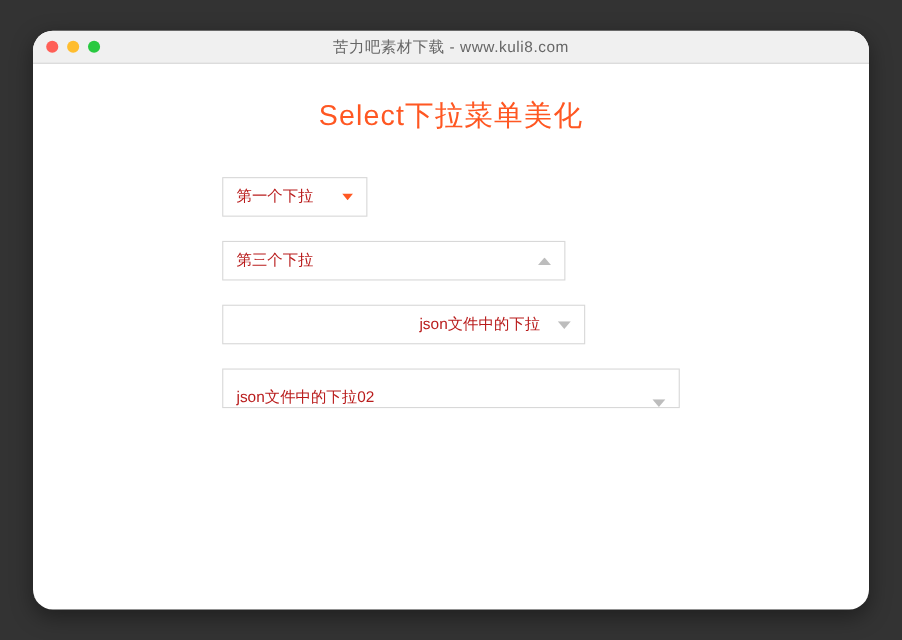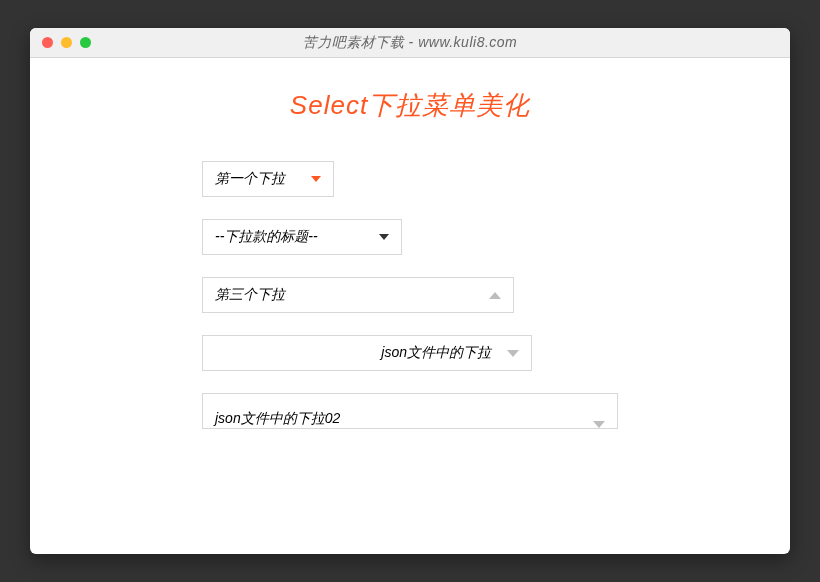--- a/index.html
+++ b/index.html
@@ -9,26 +9,25 @@
       width: 820px;
       height: 582px;
       display: flex;
       align-items: center;
       justify-content: center;
     }
     .window {
       width: 760px;
       height: 526px;
       background: #ffffff;
-      border-radius: 6px;
+      border-radius: 18px;
       box-shadow: 0 6px 20px rgba(0,0,0,0.4);
       overflow: hidden;
       display: flex;
       flex-direction: column;
-      font-style: italic;
     }
     .titlebar {
       height: 30px;
       background: #f0f0f0;
       border-bottom: 1px solid #d6d6d6;
       display: flex;
       align-items: center;
       position: relative;
     }
     .traffic-lights {
@@ -76,21 +75,21 @@
     }
     .select {
       border: 1px solid #d8d8d8;
       background: #ffffff;
       height: 36px;
       display: flex;
       align-items: center;
       justify-content: space-between;
       padding: 0 12px;
       font-size: 14px;
-      color: #000000;
+      color: #b91c1c;
       cursor: pointer;
       position: relative;
     }
     .select .label { white-space: nowrap; }
     .arrow {
       display: inline-flex;
       align-items: center;
       justify-content: center;
       margin-left: 16px;
     }
@@ -128,28 +127,20 @@
 
       <div class="select s1">
         <span class="label">第一个下拉</span>
         <span class="arrow">
           <svg width="10" height="6">
               <path d="M0 0 L10 0 L5 6 Z"></path>
             </svg>
         </span>
       </div>
 
-      <div class="select s2">
-        <span class="label">--下拉款的标题--</span>
-        <span class="arrow">
-          <svg width="10" height="6">
-              <path d="M0 0 L10 0 L5 6 Z"></path>
-            </svg>
-        </span>
-      </div>
 
 
       <div class="select s4">
         <span class="label">第三个下拉</span>
         <span class="arrow">
           <svg width="12" height="7">
               <path d="M0 7 L12 7 L6 0 Z"></path>
             </svg>
         </span>
       </div>

